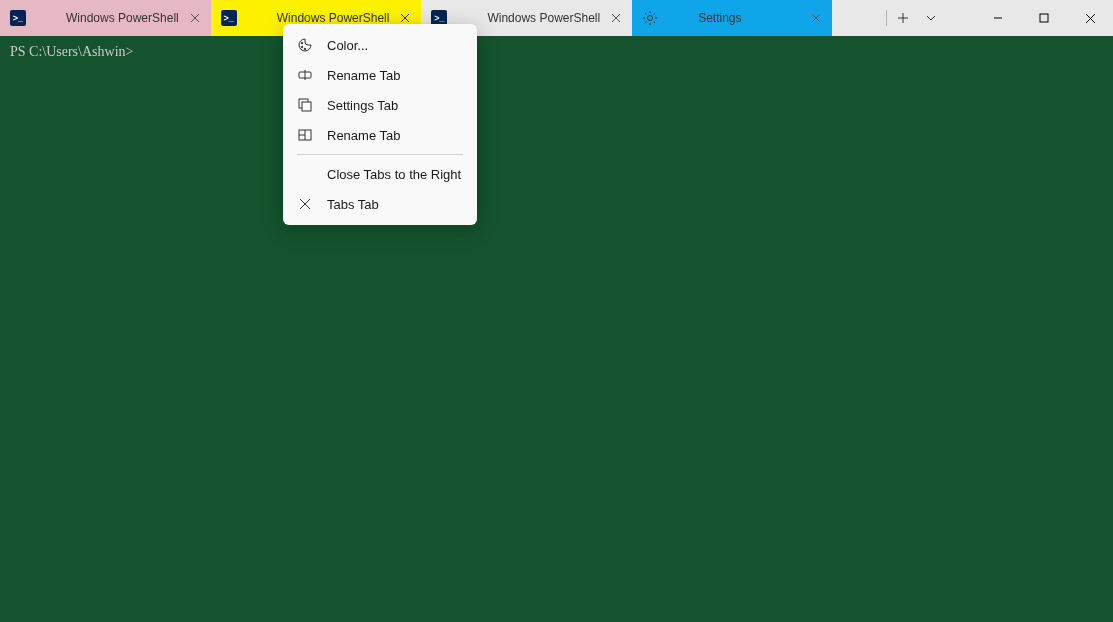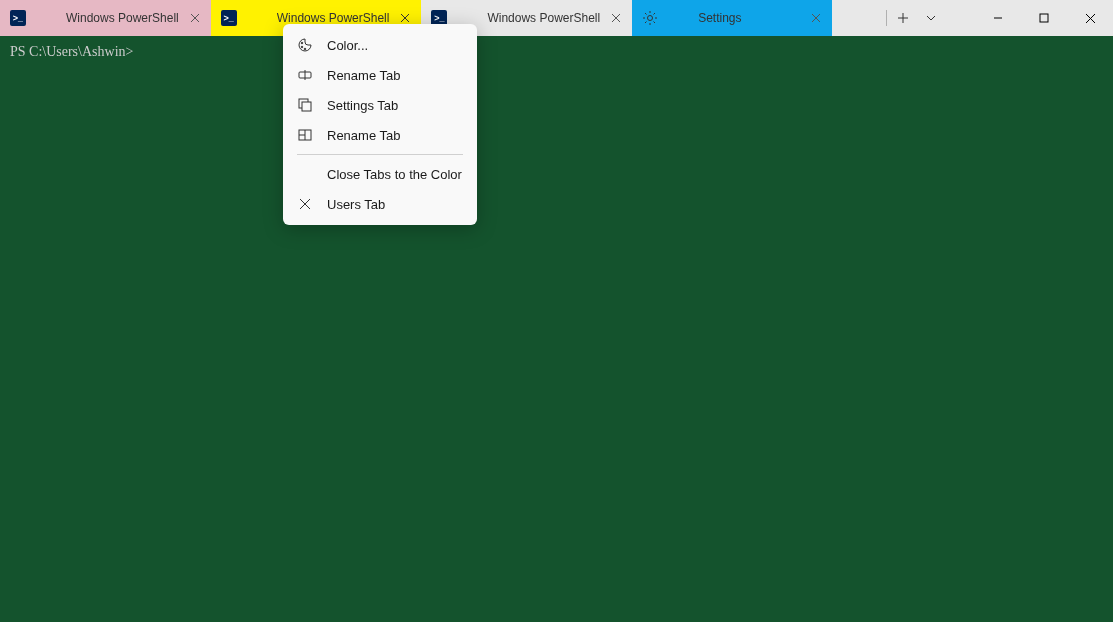--- a/index.html
+++ b/index.html
@@ -273,23 +273,23 @@
       <svg width="16" height="16" viewBox="0 0 16 16" fill="none" stroke="#333" stroke-width="1">
         <rect x="2" y="3" width="12" height="10"></rect>
         <path d="M8 3 L8 13 M2 8 L8 8"></path>
       </svg>
     </span>
     <span>Rename Tab</span>
   </div>
   <div class="menu-divider"></div>
   <div class="menu-item">
     <span class="menu-icon empty"></span>
-    <span>Close Tabs to the Color</span>
+    <span>Close Tabs to the Right</span>
   </div>
   <div class="menu-item">
     <span class="menu-icon">
       <svg width="12" height="12" viewBox="0 0 12 12">
           <path d="M1 1 L11 11 M11 1 L1 11" stroke="#333" stroke-width="1"></path>
         </svg>
     </span>
-    <span>Users Tab</span>
+    <span>Tabs Tab</span>
   </div>
 </div>
 
 </body></html>

